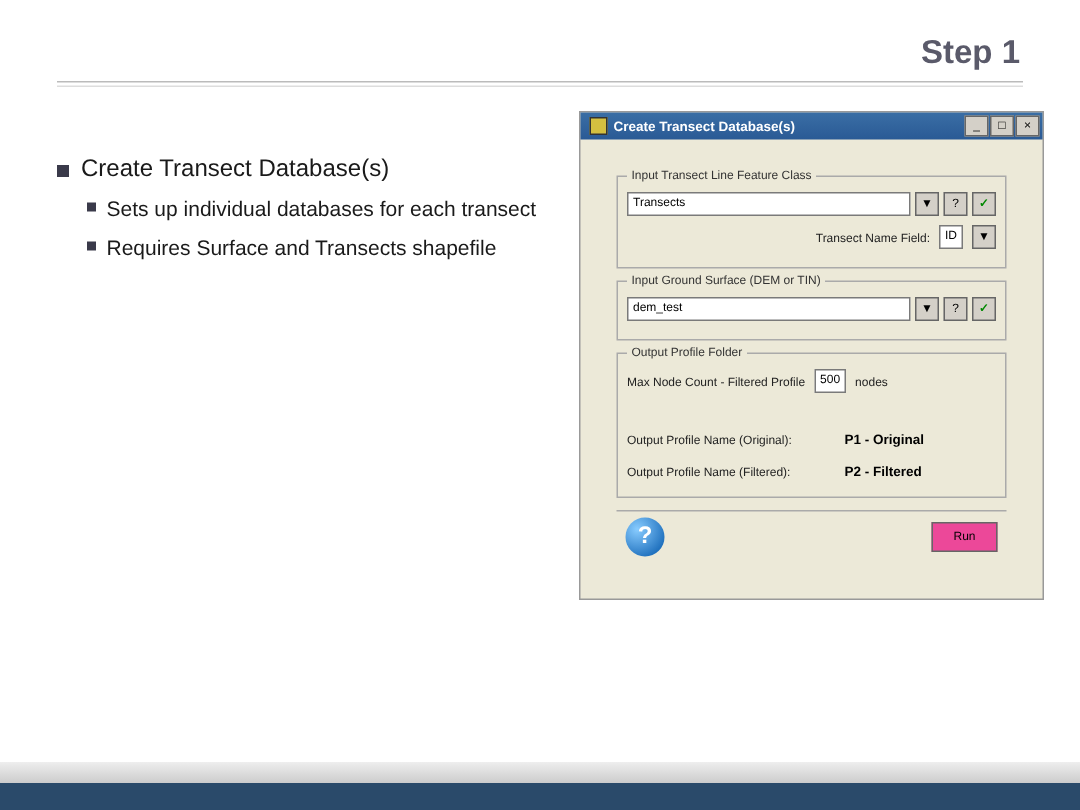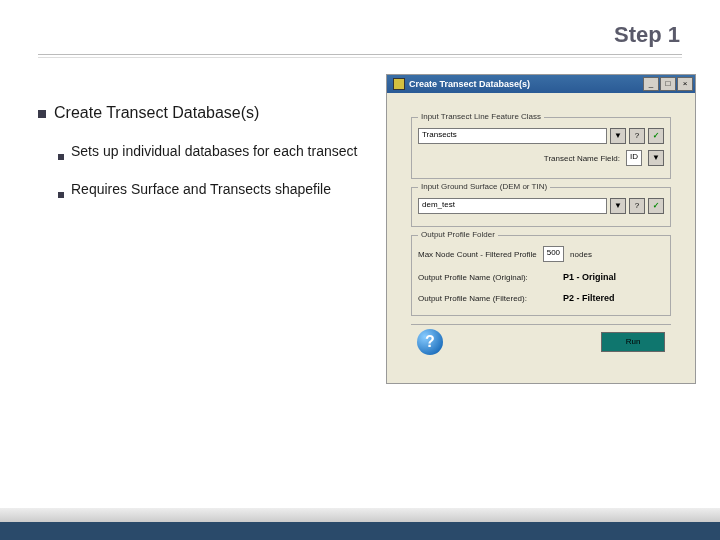--- a/index.html
+++ b/index.html
@@ -9,21 +9,21 @@
   .logo { display: flex; align-items: center; gap: 2px; }
   .logo-text { color: #3a3a4a; font-size: 26px; font-weight: bold; letter-spacing: -1px; }
   .logo-circle { width: 22px; height: 22px; border-radius: 50%; border: 4px solid #00a79d; position: relative; margin-left: -2px; margin-top: -6px; }
   .hr1 { border: none; border-top: 1px solid #bbb; margin: 0 38px 2px 38px; }
   .hr2 { border: none; border-top: 1px solid #ddd; margin: 0 38px; }
   .content { display: flex; padding: 16px 0 0 38px; gap: 8px; }
   .left { width: 340px; padding-top: 30px; }
   .b1 { display: flex; gap: 8px; margin-bottom: 8px; }
   .sq { width: 8px; height: 8px; background: #3a3a4a; margin-top: 6px; flex-shrink: 0; }
   .b1-text { color: #1a1a1a; font-size: 16px; }
-  .b2 { display: flex; gap: 7px; margin-left: 20px; margin-top: 20px; align-items: flex-end; }
+  .b2 { display: flex; gap: 7px; margin-left: 20px; margin-top: 8px; }
   .sq2 { width: 6px; height: 6px; background: #3a3a4a; margin-top: 5px; flex-shrink: 0; }
   .b2-text { color: #1a1a1a; font-size: 14px; line-height: 1.3; }
   .right { width: 310px; }
   .dialog { border: 1px solid #999; background: #ece9d8; font-size: 9px; }
   .titlebar { background: linear-gradient(#3a6ea5, #2a5a95); color: #fff; display: flex; justify-content: space-between; align-items: center; padding: 2px 2px 2px 6px; height: 18px; }
   .tb-left { display: flex; align-items: center; gap: 4px; }
   .tb-icon { width: 12px; height: 12px; background: #d4c040; border: 1px solid #333; font-size: 7px; text-align: center; line-height: 10px; }
   .tb-title { font-size: 9px; font-weight: bold; filter: blur(0.4px); }
   .winbtns { display: flex; gap: 1px; }
   .winbtn { width: 16px; height: 14px; background: #d4d0c8; border: 1px solid #666; font-size: 8px; text-align: center; line-height: 12px; color: #000; }
@@ -31,21 +31,21 @@
   .group { border: 1px solid #aaa; margin-bottom: 8px; padding: 10px 6px 6px 6px; position: relative; }
   .glabel { position: absolute; top: -6px; left: 6px; background: #ece9d8; padding: 0 3px; font-size: 8px; color: #333; filter: blur(0.4px); }
   .row { display: flex; align-items: center; gap: 3px; margin-bottom: 6px; }
   .input { background: #fff; border: 1px solid #7a7a7a; height: 16px; padding: 1px 3px; font-size: 8px; flex: 1; filter: blur(0.3px); }
   .smallbtn { height: 16px; min-width: 16px; background: #d4d0c8; border: 1px solid #666; font-size: 8px; text-align: center; line-height: 14px; padding: 0 2px; }
   .green { color: #080; font-weight: bold; }
   .lbl { font-size: 8px; color: #222; filter: blur(0.4px); }
   .val { font-size: 9px; font-weight: bold; color: #000; }
   .bottombar { display: flex; justify-content: space-between; align-items: center; padding: 4px 6px; border-top: 1px solid #aaa; }
   .helpicon { width: 26px; height: 26px; border-radius: 50%; background: radial-gradient(circle at 30% 30%, #8cf, #05a); color: #fff; font-weight: bold; text-align: center; line-height: 26px; font-size: 16px; }
-  .runbtn { height: 20px; width: 64px; background: #0f766e; border: 1px solid #666; font-size: 8px; text-align: center; line-height: 18px; filter: blur(0.3px); }
+  .runbtn { height: 20px; width: 44px; background: #ec4899; border: 1px solid #666; font-size: 8px; text-align: center; line-height: 18px; filter: blur(0.3px); }
   .footer { position: absolute; bottom: 0; left: 0; right: 0; }
   .fbar1 { height: 14px; background: linear-gradient(#eee, #ccc); }
   .fbar2 { height: 18px; background: #2a4a6a; text-align: right; color: #fff; font-size: 12px; padding: 18px 28px 0 0; font-weight: bold; }
 </style>
 </head>
 <body>
 
 <div class="slide-header">
   <div class="slide-title">Step 1</div>
 </div>
@@ -108,21 +108,21 @@
           </div>
         </div>
 
         <div class="group">
           <div class="glabel">Output Profile Folder</div>
           <div class="row" style="gap:6px;">
             <div class="lbl">Max Node Count - Filtered Profile</div>
             <div class="input" style="flex:0;width:34px;">500</div>
             <div class="lbl">nodes</div>
           </div>
-          <div class="row" style="gap:10px;margin-top:10px;">
+          <div class="row" style="gap:10px;margin-top:26px;">
             <div class="lbl" style="width:135px;">Output Profile Name (Original):</div>
             <div class="val">P1 - Original</div>
           </div>
           <div class="row" style="gap:10px;margin-top:11px;">
             <div class="lbl" style="width:135px;">Output Profile Name (Filtered):</div>
             <div class="val">P2 - Filtered</div>
           </div>
         </div>
 
         <div class="bottombar">

